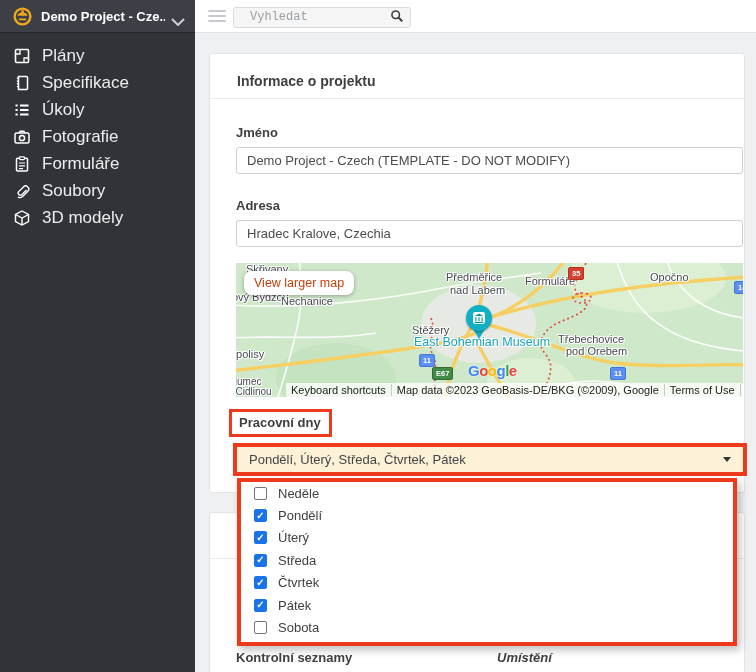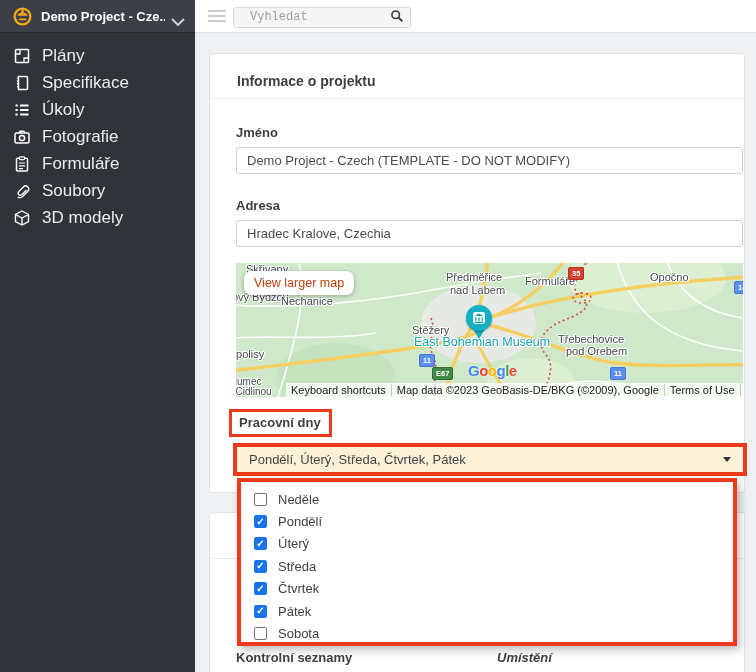--- a/index.html
+++ b/index.html
@@ -60,21 +60,21 @@
   .attribution span:last-child { border-right:none; }
 
   
   .ann { border:3px solid #ee3a1c; }
   .workdays-label-box { position:absolute; left:229px; top:409px; padding:3px 8px 4px 7px; z-index:6; background:transparent; }
   .workdays-label-box .fld-label { position:static; }
   .select-box { position:absolute; left:233px; top:443px; width:514px; height:33px; border-width:4px; z-index:6; }
   .wd-select { width:100%; height:100%; background:#fdf1d8; display:flex; align-items:center; padding:0 12px; font-size:13px; color:#434547; cursor:pointer; }
   .wd-select .caret { margin-left:auto; width:0; height:0; border-left:4px solid transparent; border-right:4px solid transparent; border-top:5px solid #333; }
 
-  .panel { position:absolute; left:237px; top:478px; width:500px; height:168px; background:#fff; border-width:4px; box-shadow:3px 4px 8px rgba(0,0,0,.25); z-index:7; padding-top:6px; }
+  .panel { position:absolute; left:237px; top:478px; width:500px; height:168px; background:#fff; border-width:4px; box-shadow:3px 4px 8px rgba(0,0,0,.25); z-index:7; }
   .wd-row { height:22.4px; display:flex; align-items:center; padding-left:13px; cursor:pointer; }
   .cb { width:13px; height:13px; border:1.5px solid #6f757a; border-radius:2px; background:#fff; display:flex; align-items:center; justify-content:center; font-size:10px; line-height:1; color:#fff; flex:0 0 13px; }
   .cb.checked { background:#1a73e8; border-color:#1a73e8; font-weight:bold; }
   .wd-row .lbl { font-size:13px; color:#3f4143; margin-left:11px; }
 
   .bottom-label { position:absolute; font-size:13px; font-weight:bold; color:#3d3f41; z-index:8; }
 </style>
 </head>
 <body>
 

